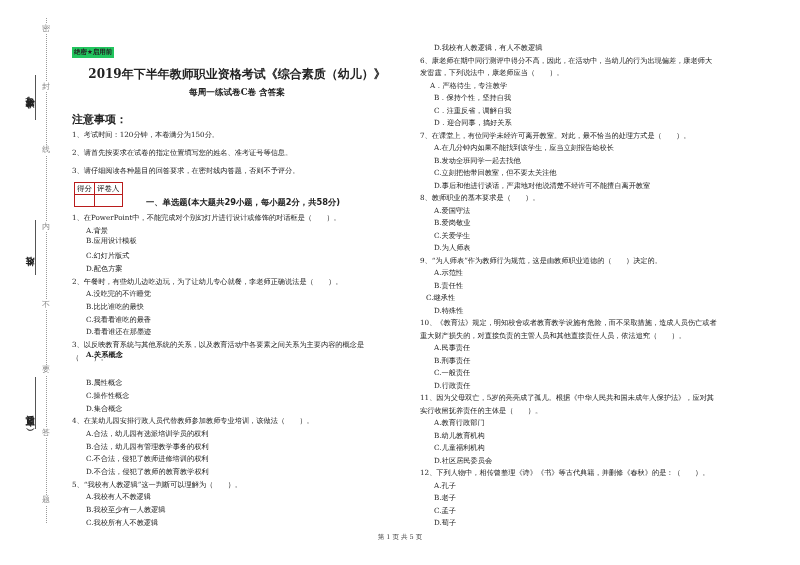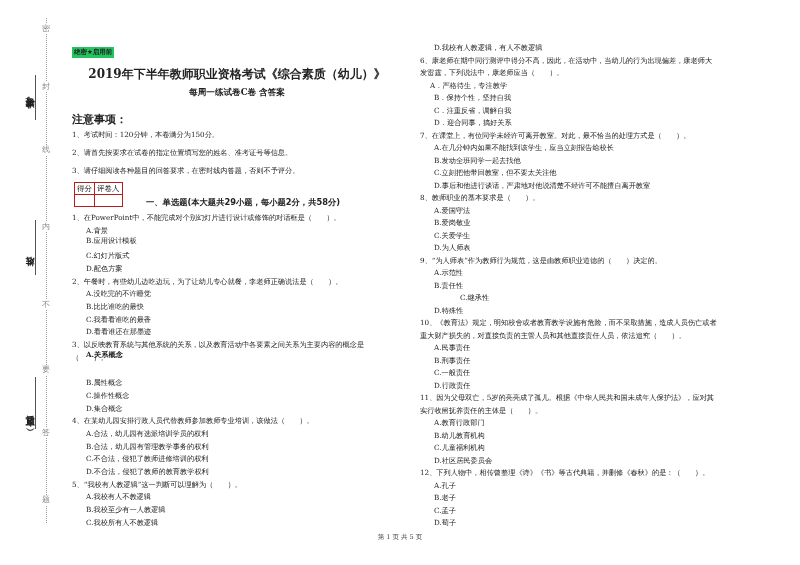--- a/index.html
+++ b/index.html
@@ -126,21 +126,21 @@
     <div class="opt" style="left: 434px; top: 168px;">C.立刻把他带回教室，但不要太关注他</div>
     <div class="opt" style="left: 434px; top: 180.5px;">D.事后和他进行谈话，严肃地对他说清楚不经许可不能擅自离开教室</div>
     <div class="q" style="left: 420px; top: 193px;">8、教师职业的基本要求是（　　）。</div>
     <div class="opt" style="left: 434px; top: 205.5px;">A.爱国守法</div>
     <div class="opt" style="left: 434px; top: 218px;">B.爱岗敬业</div>
     <div class="opt" style="left: 434px; top: 230.5px;">C.关爱学生</div>
     <div class="opt" style="left: 434px; top: 243px;">D.为人师表</div>
     <div class="q" style="left: 420px; top: 255.5px;">9、“为人师表”作为教师行为规范，这是由教师职业道德的（　　）决定的。</div>
     <div class="opt" style="left: 434px; top: 268px;">A.示范性</div>
     <div class="opt" style="left: 434px; top: 280.5px;">B.责任性</div>
-    <div class="opt" style="left: 460px; top: 293px;">C.继承性</div>
+    <div class="opt" style="left: 426px; top: 293px;">C.继承性</div>
     <div class="opt" style="left: 434px; top: 305.5px;">D.特殊性</div>
     <div class="q" style="left: 420px; top: 318px;">10、《教育法》规定，明知校舍或者教育教学设施有危险，而不采取措施，造成人员伤亡或者</div>
     <div class="q" style="left: 420px; top: 330.5px;">重大财产损失的，对直接负责的主管人员和其他直接责任人员，依法追究（　　）。</div>
     <div class="opt" style="left: 434px; top: 343px;">A.民事责任</div>
     <div class="opt" style="left: 434px; top: 355.5px;">B.刑事责任</div>
     <div class="opt" style="left: 434px; top: 368px;">C.一般责任</div>
     <div class="opt" style="left: 434px; top: 380.5px;">D.行政责任</div>
     <div class="q" style="left: 420px; top: 393px;">11、因为父母双亡，5岁的亮亮成了孤儿。根据《中华人民共和国未成年人保护法》，应对其</div>
     <div class="q" style="left: 420px; top: 405.5px;">实行收留抚养责任的主体是（　　）。</div>
     <div class="opt" style="left: 434px; top: 418px;">A.教育行政部门</div>

